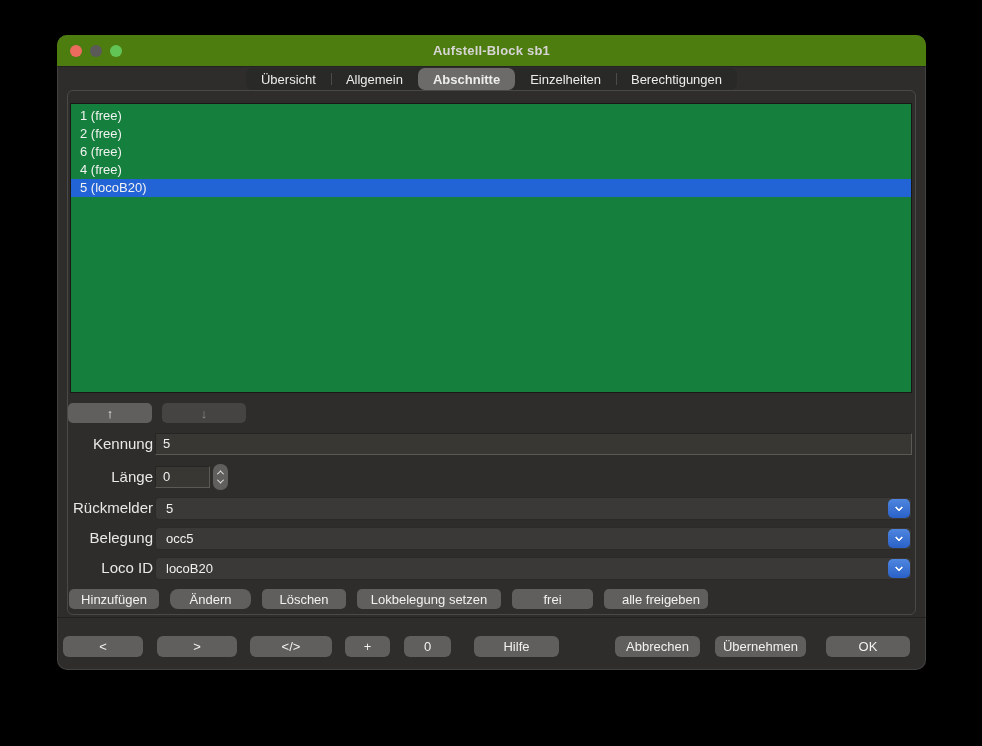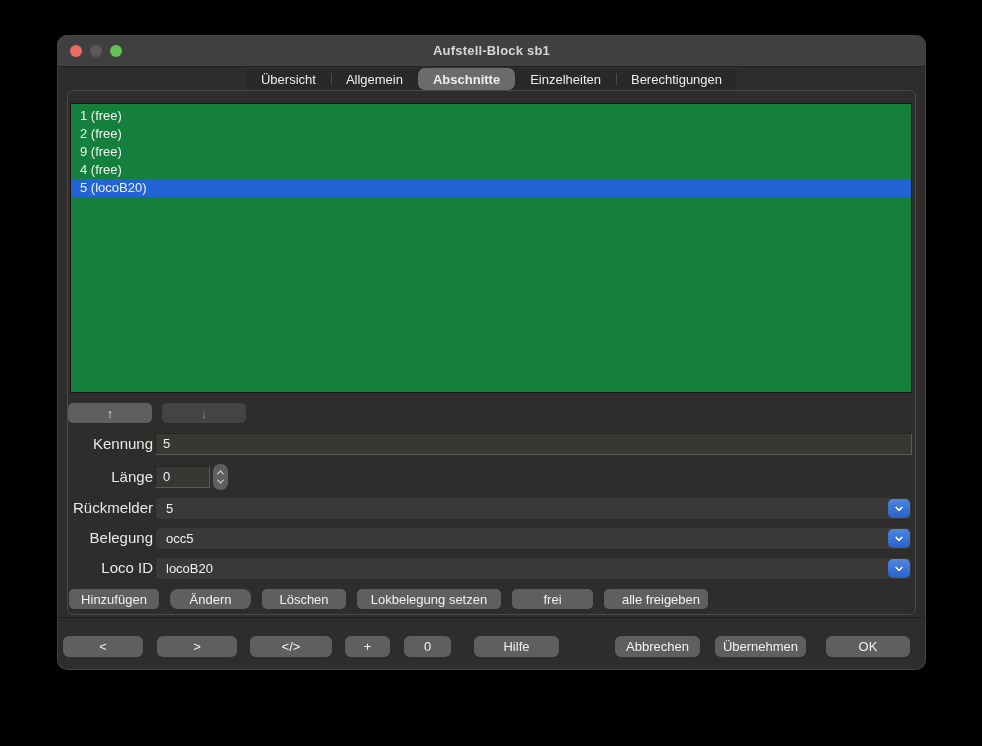--- a/index.html
+++ b/index.html
@@ -1,21 +1,21 @@
 <!DOCTYPE html>
 <html><head>
 <meta charset="utf-8">
 <style>
   * { margin:0; padding:0; box-sizing:border-box; }
   html,body { width:982px; height:746px; background:#000; overflow:hidden;
               font-family:"Liberation Sans", sans-serif; }
   .window { position:absolute; left:57px; top:35px; width:869px; height:635px;
             background:#2e2d2b; border-radius:10px; overflow:hidden;
             box-shadow:0 0 0 1px rgba(255,255,255,0.10) inset, 0 18px 40px rgba(0,0,0,0.7); }
-  .titlebar { position:absolute; left:0; top:0; right:0; height:32px; background:#404040;
+  .titlebar { position:absolute; left:0; top:0; right:0; height:32px; background:#4d7c0f;
               border-bottom:1px solid #242322; display:flex; align-items:center; justify-content:center; }
   .title { font-size:13px; font-weight:bold; color:#d7d6d5; letter-spacing:0.2px; }
   .lights { position:absolute; left:13px; top:0; height:32px; display:flex; align-items:center; gap:8px; }
   .light { width:12px; height:12px; border-radius:50%; }
   
   .tabrow { position:absolute; left:0; top:33px; width:100%; display:flex; justify-content:center; }
   .segmented { display:flex; height:22px; background:#292928; border-radius:7px; align-items:stretch; }
   .seg { display:flex; align-items:center; padding:0 15px; font-size:13px; color:#ededec;
          border-radius:7px; position:relative; cursor:default; }
   .seg .sep { position:absolute; left:0; top:5px; bottom:5px; width:1px; background:#4c4b4a; }
@@ -89,21 +89,21 @@
         <span>Berechtigungen</span>
         </div>
     </div>
   </div>
 
   <div class="panel"></div>
 
   <div class="list">
     <div class="row">1 (free)</div>
     <div class="row">2 (free)</div>
-    <div class="row">9 (free)</div>
+    <div class="row">6 (free)</div>
     <div class="row">4 (free)</div>
     <div class="row" style="background: rgb(34, 99, 213);">5 (locoB20)</div>
   </div>
 
   <div class="btn" style="left:11px; top:368px; width:84px;">
     <span class="arrow-glyph">↑</span>
   </div>
   <div class="btn disabled" style="left:105px; top:368px; width:84px;">
     <span class="arrow-glyph">↓</span>
   </div>

